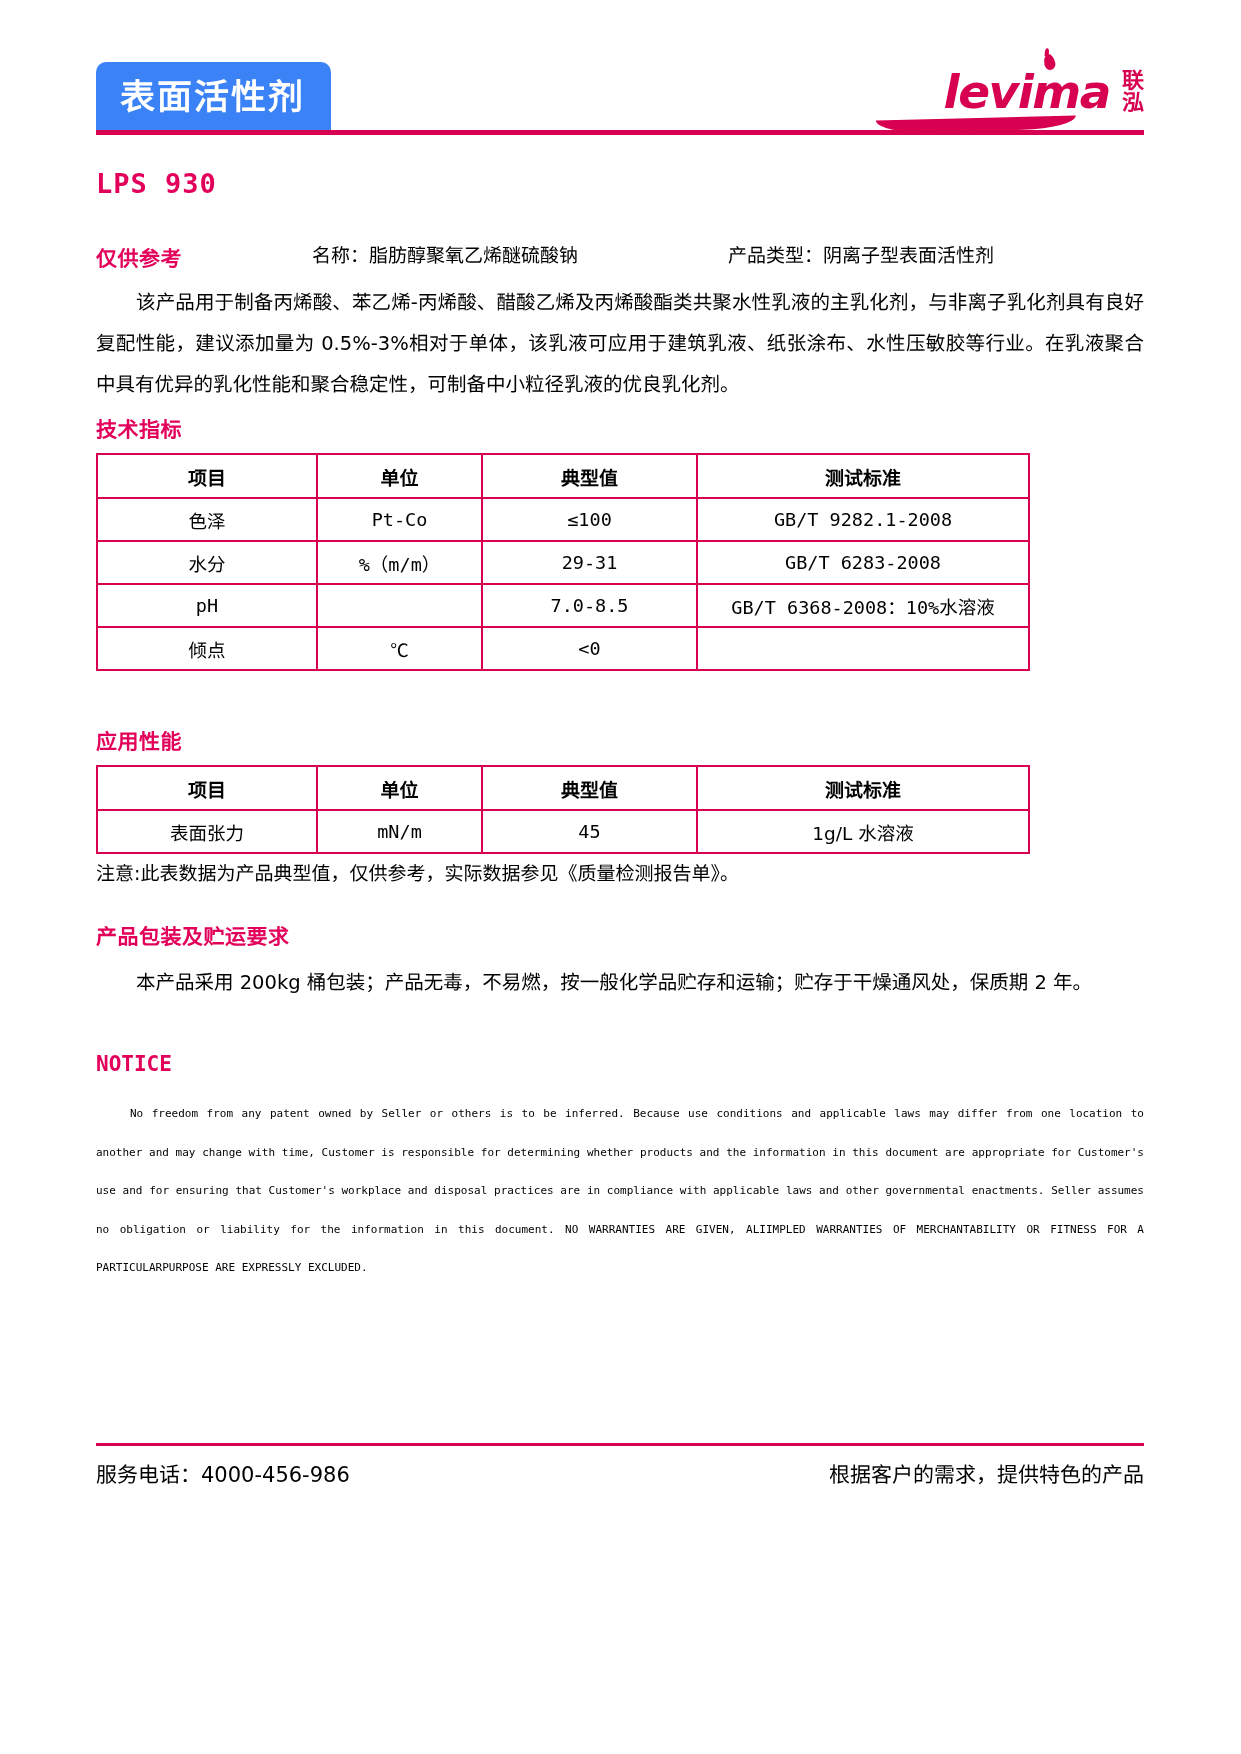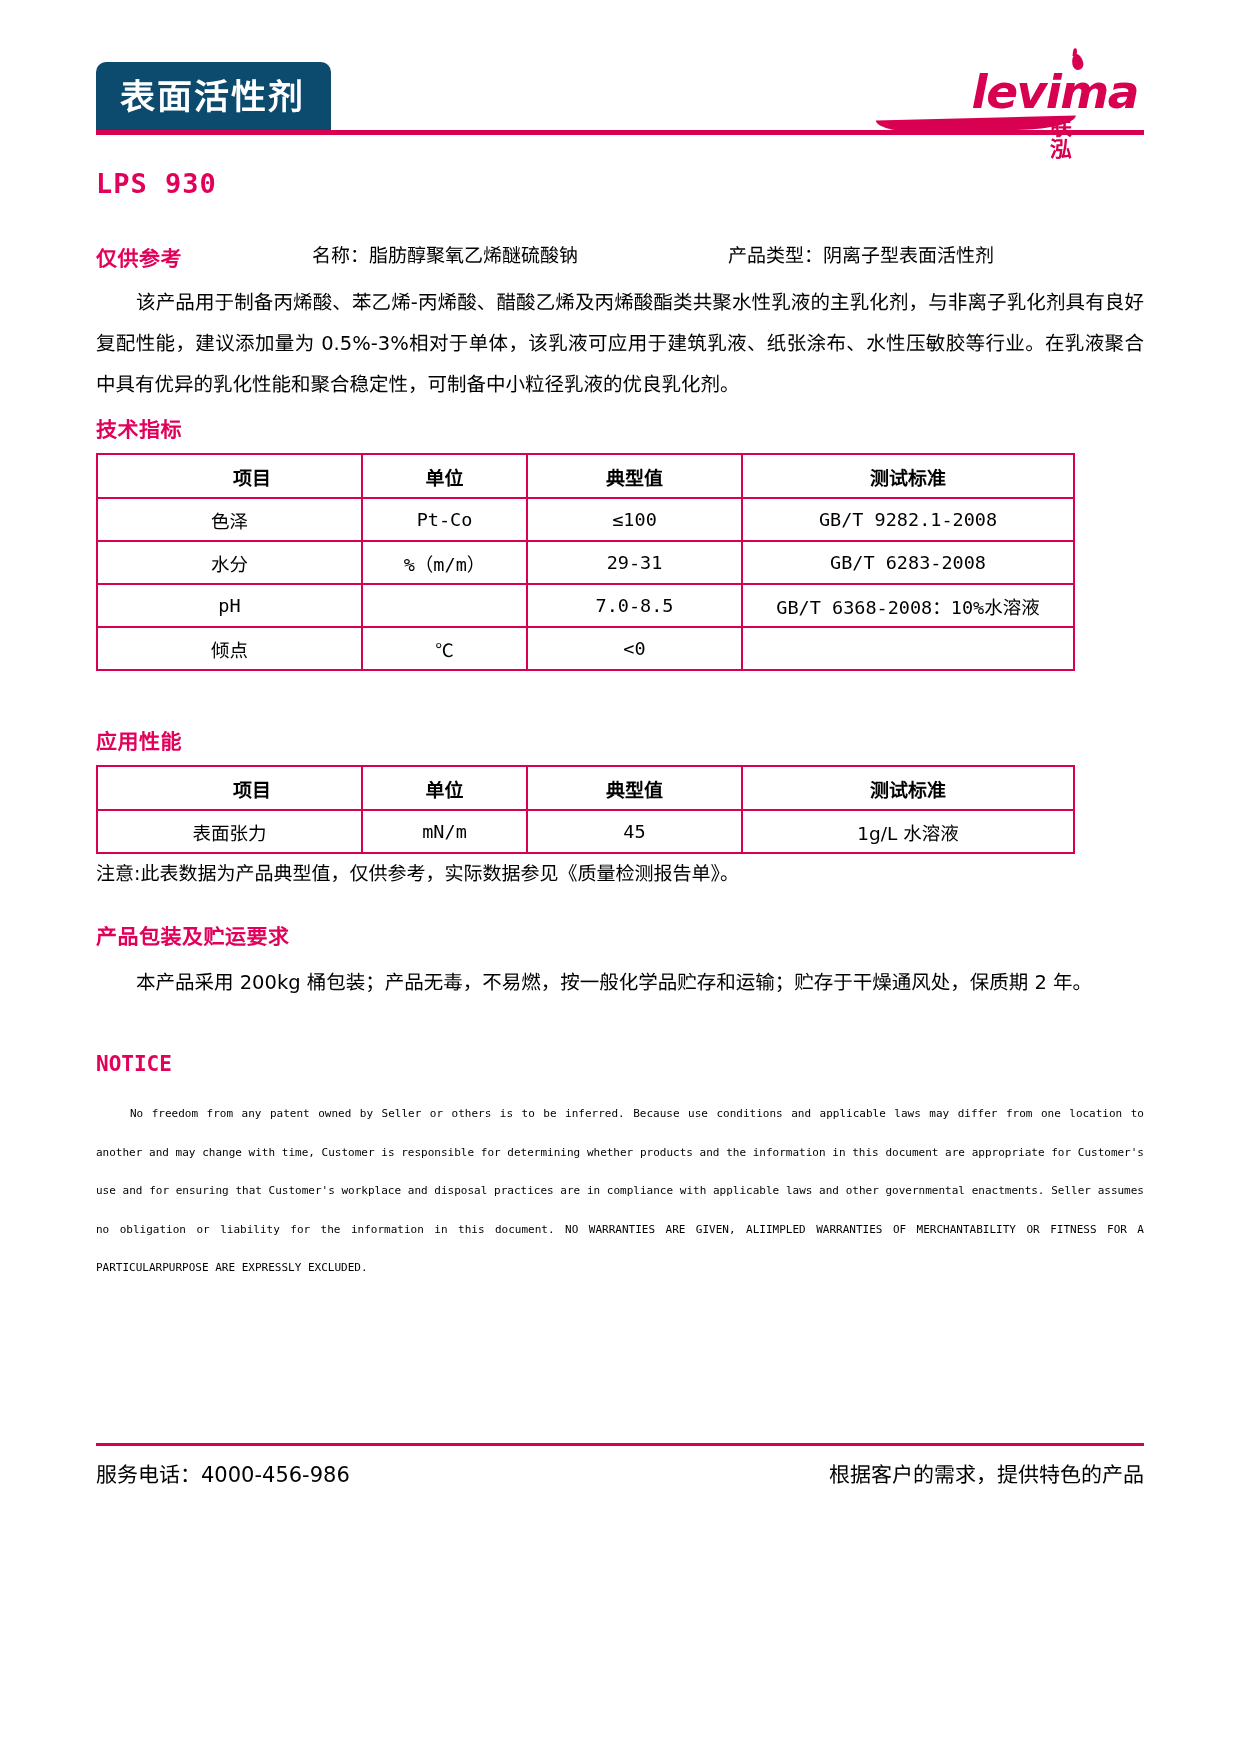--- a/index.html
+++ b/index.html
@@ -31,21 +31,21 @@
     top: 62px;
     width: 1048px;
     height: 86px;
   }
   .banner {
     position: absolute;
     left: 0;
     top: 0;
     height: 68px;
     padding: 2px 26px 0 24px;
-    background: #0c4a6e;
+    background: #3b82f6;
     border-radius: 10px 10px 0 0;
     display: flex;
     align-items: center;
     box-sizing: border-box;
   }
   .banner-text {
     color: #ffffff;
     font-size: 35px;
     font-weight: bold;
     letter-spacing: 2px;
@@ -59,22 +59,21 @@
     width: 1048px;
     height: 5px;
     background: #D80050;
   }
   .logo {
     position: absolute;
     right: 0;
     top: 6px;
     height: 60px;
     display: flex;
-    align-items: center;
-    flex-direction: column;
+    align-items: flex-start;
   }
   .logo-word {
     position: relative;
     font-family: "DejaVu Sans", "Liberation Sans", sans-serif;
     font-size: 47px;
     font-weight: bold;
     font-style: italic;
     color: #D80050;
     letter-spacing: -1.5px;
     line-height: 1;
@@ -198,21 +197,21 @@
     font-weight: normal;
     padding: 0;
     height: 41px;
     color: #000;
   }
   .tbl th {
     font-weight: bold;
     font-size: 19px;
     height: 42px;
   }
-  .tbl .c1 { width: 218px; padding-left: 45px; }
+  .tbl .c1 { width: 218px; }
   .tbl .c2 { width: 163px; }
   .tbl .c3 { width: 213px; }
   .tbl .c4 { width: 330px; }
   #tech-table  { top: 453px; }
   #app-table   { top: 765px; }
   .mono-cell {
     font-family: "DejaVu Sans Mono", monospace;
     font-size: 18px;
   }
   

